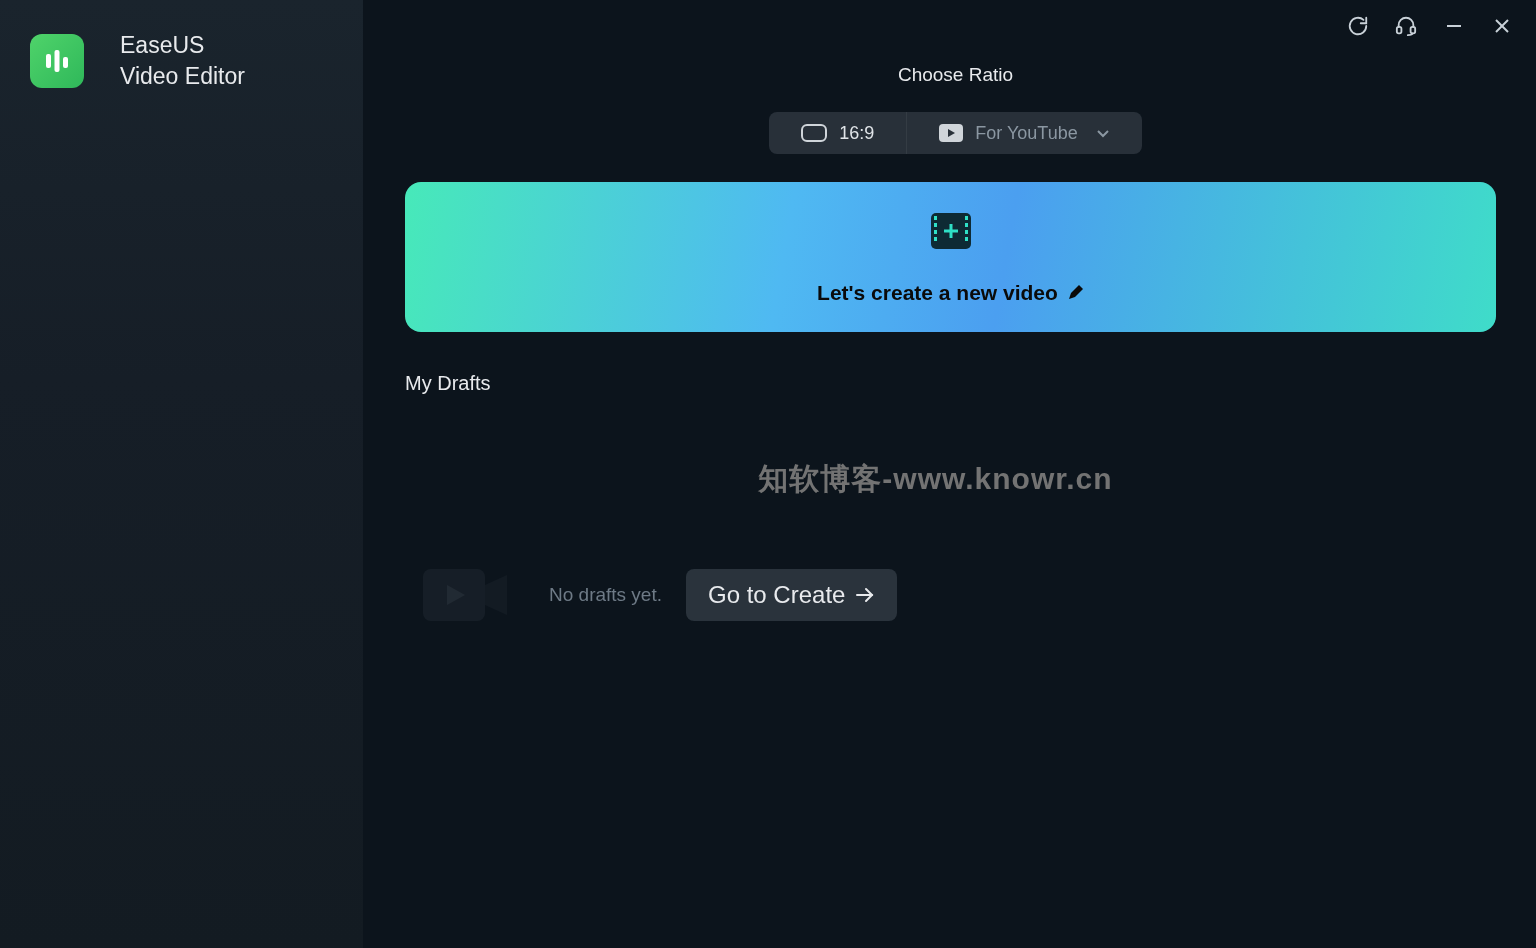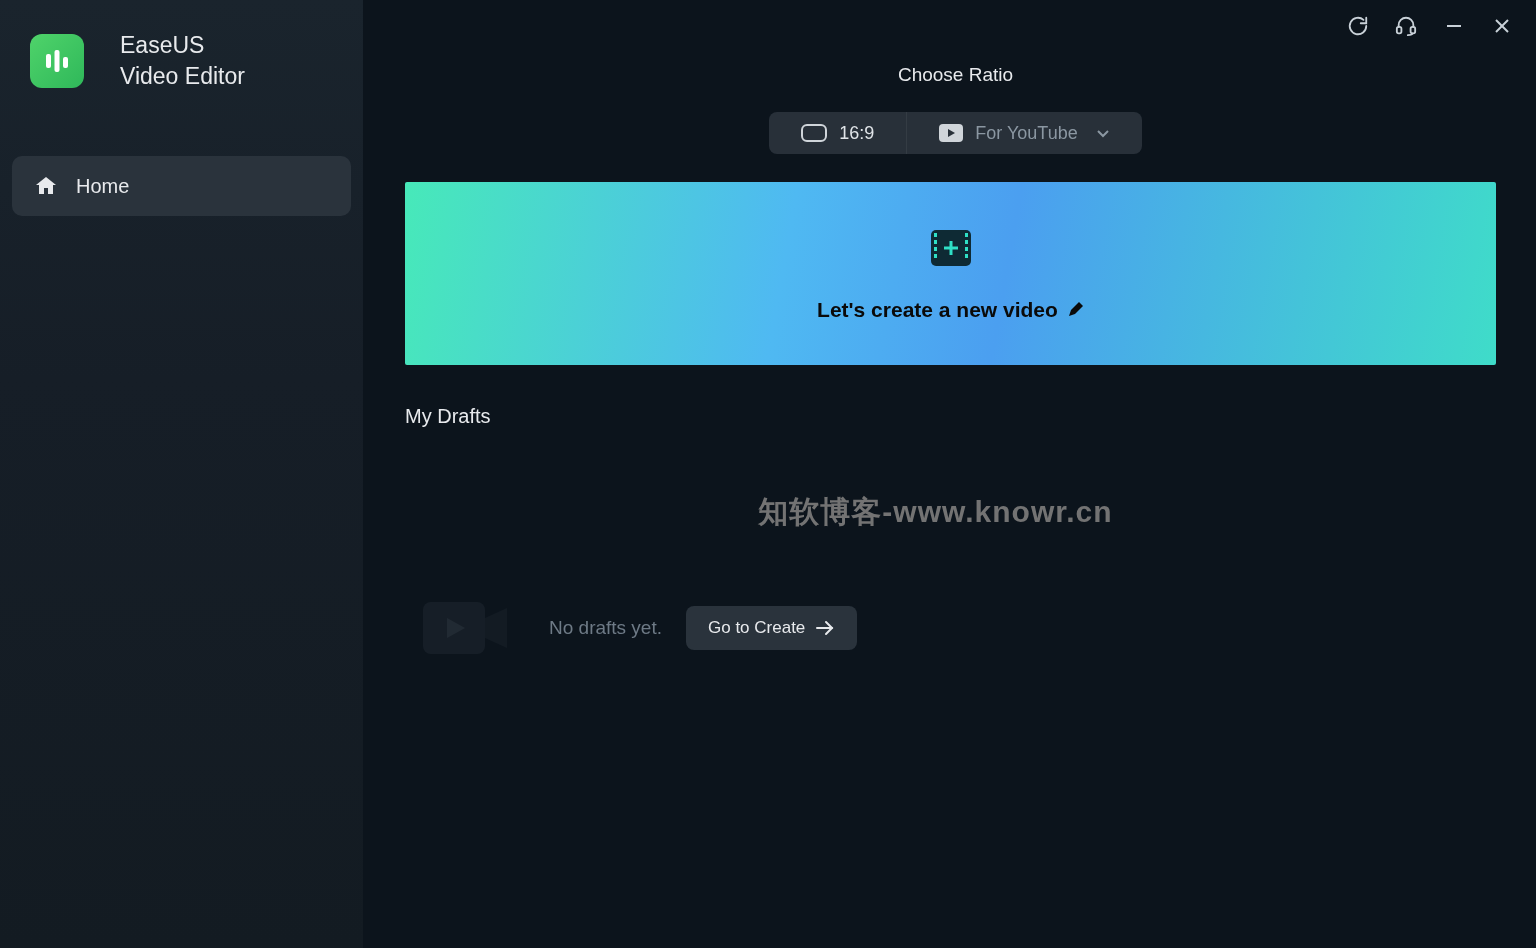--- a/index.html
+++ b/index.html
@@ -96,22 +96,22 @@
     padding: 0 32px;
     font-size: 18px;
     color:#e0e4e8;
     cursor:pointer;
   }
   .ratio-seg.sep { border-left: 1px solid rgba(255,255,255,0.06); }
   .ratio-seg .dim { color:#8b97a2; }
 
   
   .create-banner {
-    height: 183px;
-    border-radius: 2px;
+    height: 150px;
+    border-radius: 16px;
     background: linear-gradient(100deg, #47e9b9 0%, #4fb9f2 35%, #4b9ff0 55%, #3fdcc9 100%);
     display:flex; flex-direction:column; align-items:center; justify-content:center;
     gap: 28px;
     cursor:pointer;
     margin-right: 10px;
   }
   .create-banner .cb-text { color:#0a0a0a; font-size: 21px; font-weight:600; display:flex; align-items:center; gap:8px;}
   .film-icon {
     width:44px;height:44px;
     display:flex;align-items:center;justify-content:center;
@@ -135,21 +135,21 @@
   .cam-placeholder {
     width: 120px; height: 80px;
     display:flex;align-items:center;justify-content:center;
     opacity:0.35;
   }
   .empty-text { font-size: 19px; color:#6e7a86; }
   .goto-btn {
     background:#2a333c;
     border:none;
     color:#e8eaed;
-    font-size:17px;
+    font-size:24px;
     padding: 12px 22px;
     border-radius:8px;
     display:flex;align-items:center;gap:10px;
     cursor:pointer;
   }
   svg { display:block; }
 </style>
 </head>
 <body>
 
@@ -161,28 +161,20 @@
         <rect x="11.5" y="3" width="5" height="22" rx="2" fill="#fff"></rect>
         <rect x="20" y="10" width="5" height="11" rx="2" fill="#fff"></rect>
       </svg>
     </div>
     <div class="brand-text">
       <div class="brand-line1">EaseUS</div>
       <div class="brand-line2">Video Editor</div>
     </div>
   </div>
 
-  <div class="nav-item">
-    <span>
-      <svg width="24" height="24" viewBox="0 0 24 24" fill="#e8eaed">
-        <path d="M12 3 L2 11 H5 V20 H10 V14 H14 V20 H19 V11 H22 Z"></path>
-      </svg>
-    </span>
-    <span class="lbl">Home</span>
-  </div>
 
   <div class="sidebar-spacer"></div>
 
 </aside>
 
 <main class="main">
 
   <div class="win-controls">
     <div class="win-btn">
       <svg width="22" height="22" viewBox="0 0 24 24" fill="none" stroke="#c9d1d8" stroke-width="2" stroke-linecap="round">

